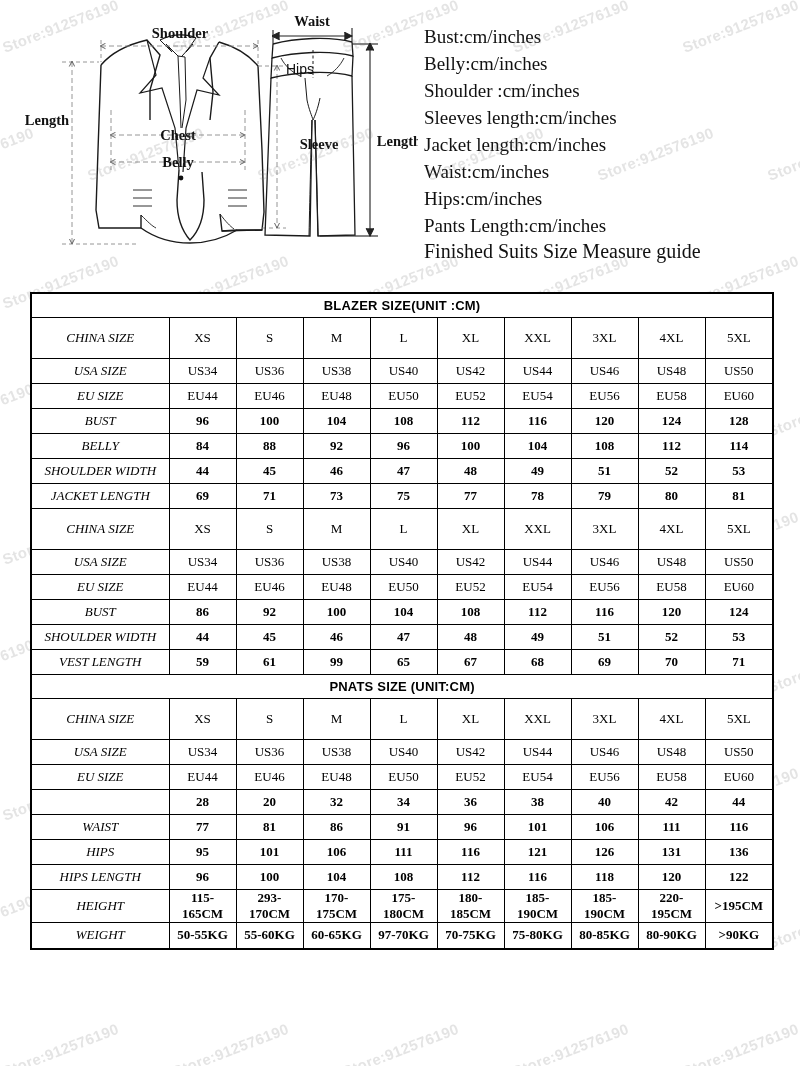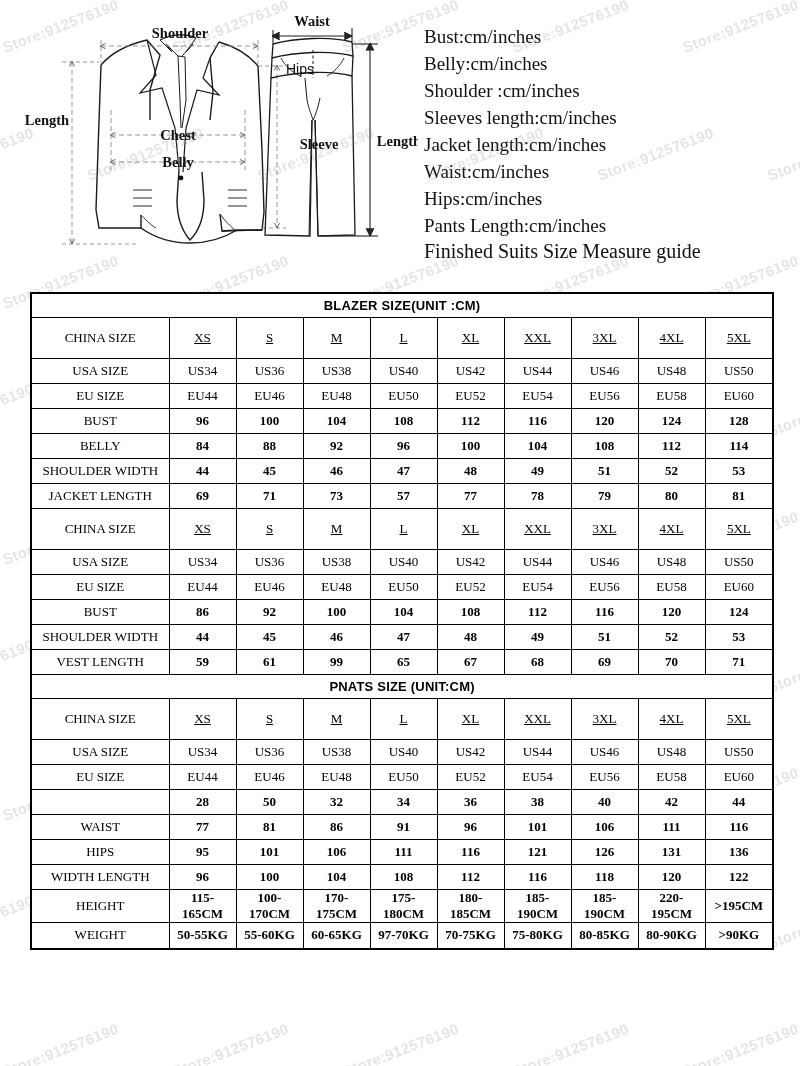--- a/index.html
+++ b/index.html
@@ -94,22 +94,23 @@
     font-weight: bold;
     font-size: 14px;
     letter-spacing: 0.2px;
     height: 40px;
     background: #ffffff;
   }
   td.lbl {
     background: #f7f79c;
     font-size: 13.5px;
     width: 138px;
-  }
-  td.y { background: #f7f79c; text-decoration: underline; }
+    font-style: italic;
+  }
+  td.y { background: #f7f79c; }
   td.b { background: #9fcbf2; font-family: Liberation Serif, serif; }
   td.g { background: #c9c9c9; }
   td.val { background: #ffffff; font-weight: bold; font-size: 15px; }
   td.val-sm { background: #ffffff; font-weight: bold; font-size: 10.5px; }
   td.blank-lbl { background: #ffffff; }
   td.sz { font-size: 14px; }
   td.code { font-size: 12.5px; }
   tr.hdr td { height: 41px; }
   tr.data td { height: 25px; }
   tr.range td { height: 27px; }
@@ -334,21 +335,21 @@
           <td class="val">49</td>
           <td class="val">51</td>
           <td class="val">52</td>
           <td class="val">53</td>
         </tr>
         <tr class="data">
           <td class="lbl">JACKET LENGTH</td>
           <td class="val">69</td>
           <td class="val">71</td>
           <td class="val">73</td>
-          <td class="val">57</td>
+          <td class="val">75</td>
           <td class="val">77</td>
           <td class="val">78</td>
           <td class="val">79</td>
           <td class="val">80</td>
           <td class="val">81</td>
         </tr>
         <tr class="hdr">
           <td class="lbl">CHINA SIZE</td>
           <td class="y sz">XS</td>
           <td class="y sz">S</td>
@@ -455,21 +456,21 @@
           <td class="g code">EU50</td>
           <td class="g code">EU52</td>
           <td class="g code">EU54</td>
           <td class="g code">EU56</td>
           <td class="g code">EU58</td>
           <td class="g code">EU60</td>
         </tr>
         <tr class="data">
           <td class="blank-lbl"></td>
           <td class="val">28</td>
-          <td class="val">50</td>
+          <td class="val">20</td>
           <td class="val">32</td>
           <td class="val">34</td>
           <td class="val">36</td>
           <td class="val">38</td>
           <td class="val">40</td>
           <td class="val">42</td>
           <td class="val">44</td>
         </tr>
         <tr class="data">
           <td class="lbl">WAIST</td>
@@ -489,35 +490,35 @@
           <td class="val">101</td>
           <td class="val">106</td>
           <td class="val">111</td>
           <td class="val">116</td>
           <td class="val">121</td>
           <td class="val">126</td>
           <td class="val">131</td>
           <td class="val">136</td>
         </tr>
         <tr class="data">
-          <td class="lbl">WIDTH LENGTH</td>
+          <td class="lbl">HIPS LENGTH</td>
           <td class="val">96</td>
           <td class="val">100</td>
           <td class="val">104</td>
           <td class="val">108</td>
           <td class="val">112</td>
           <td class="val">116</td>
           <td class="val">118</td>
           <td class="val">120</td>
           <td class="val">122</td>
         </tr>
         <tr class="range">
           <td class="lbl">HEIGHT</td>
           <td class="val-sm">115-165CM</td>
-          <td class="val-sm">100-170CM</td>
+          <td class="val-sm">293-170CM</td>
           <td class="val-sm">170-175CM</td>
           <td class="val-sm">175-180CM</td>
           <td class="val-sm">180-185CM</td>
           <td class="val-sm">185-190CM</td>
           <td class="val-sm">185-190CM</td>
           <td class="val-sm">220-195CM</td>
           <td class="val-sm">&gt;195CM</td>
         </tr>
         <tr class="range">
           <td class="lbl">WEIGHT</td>

